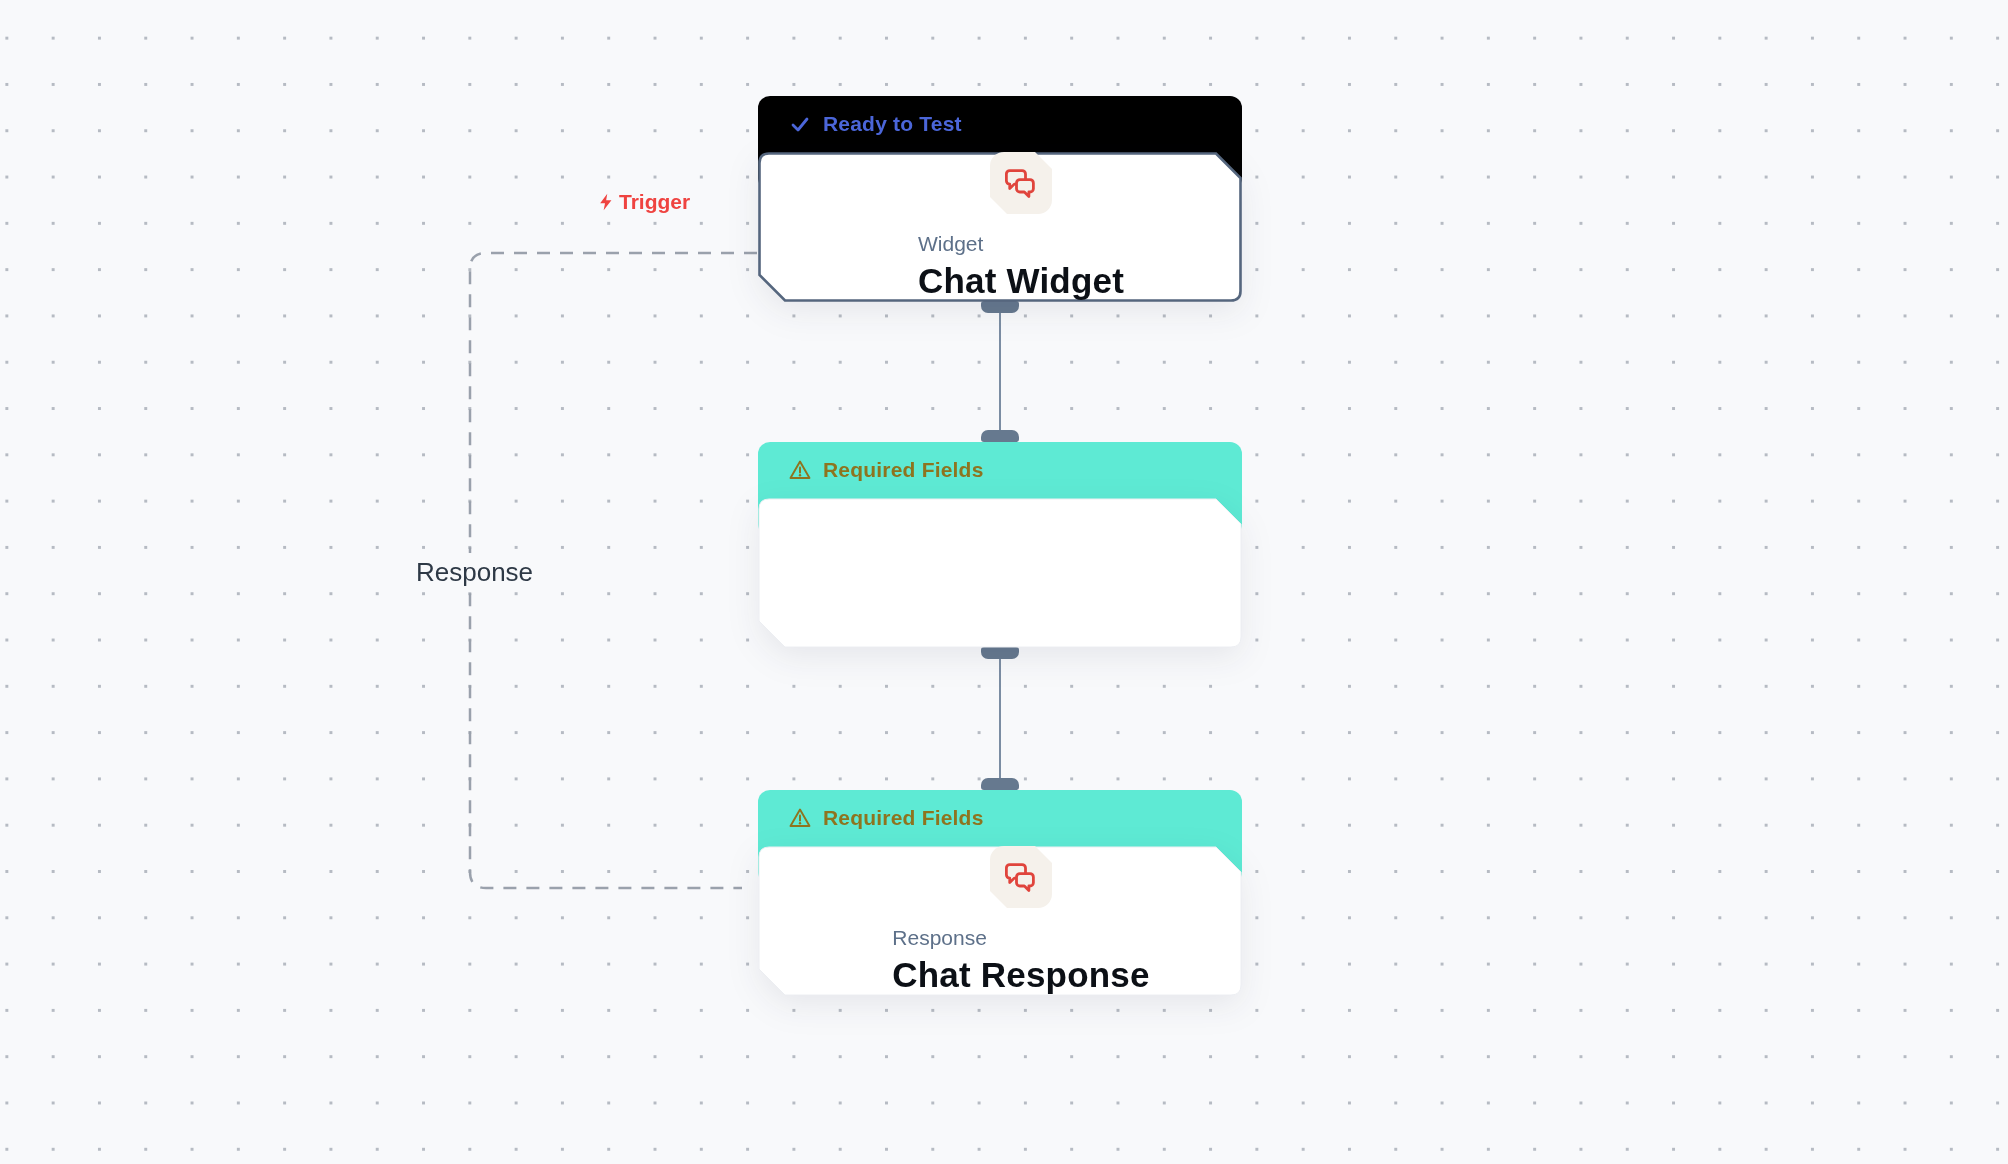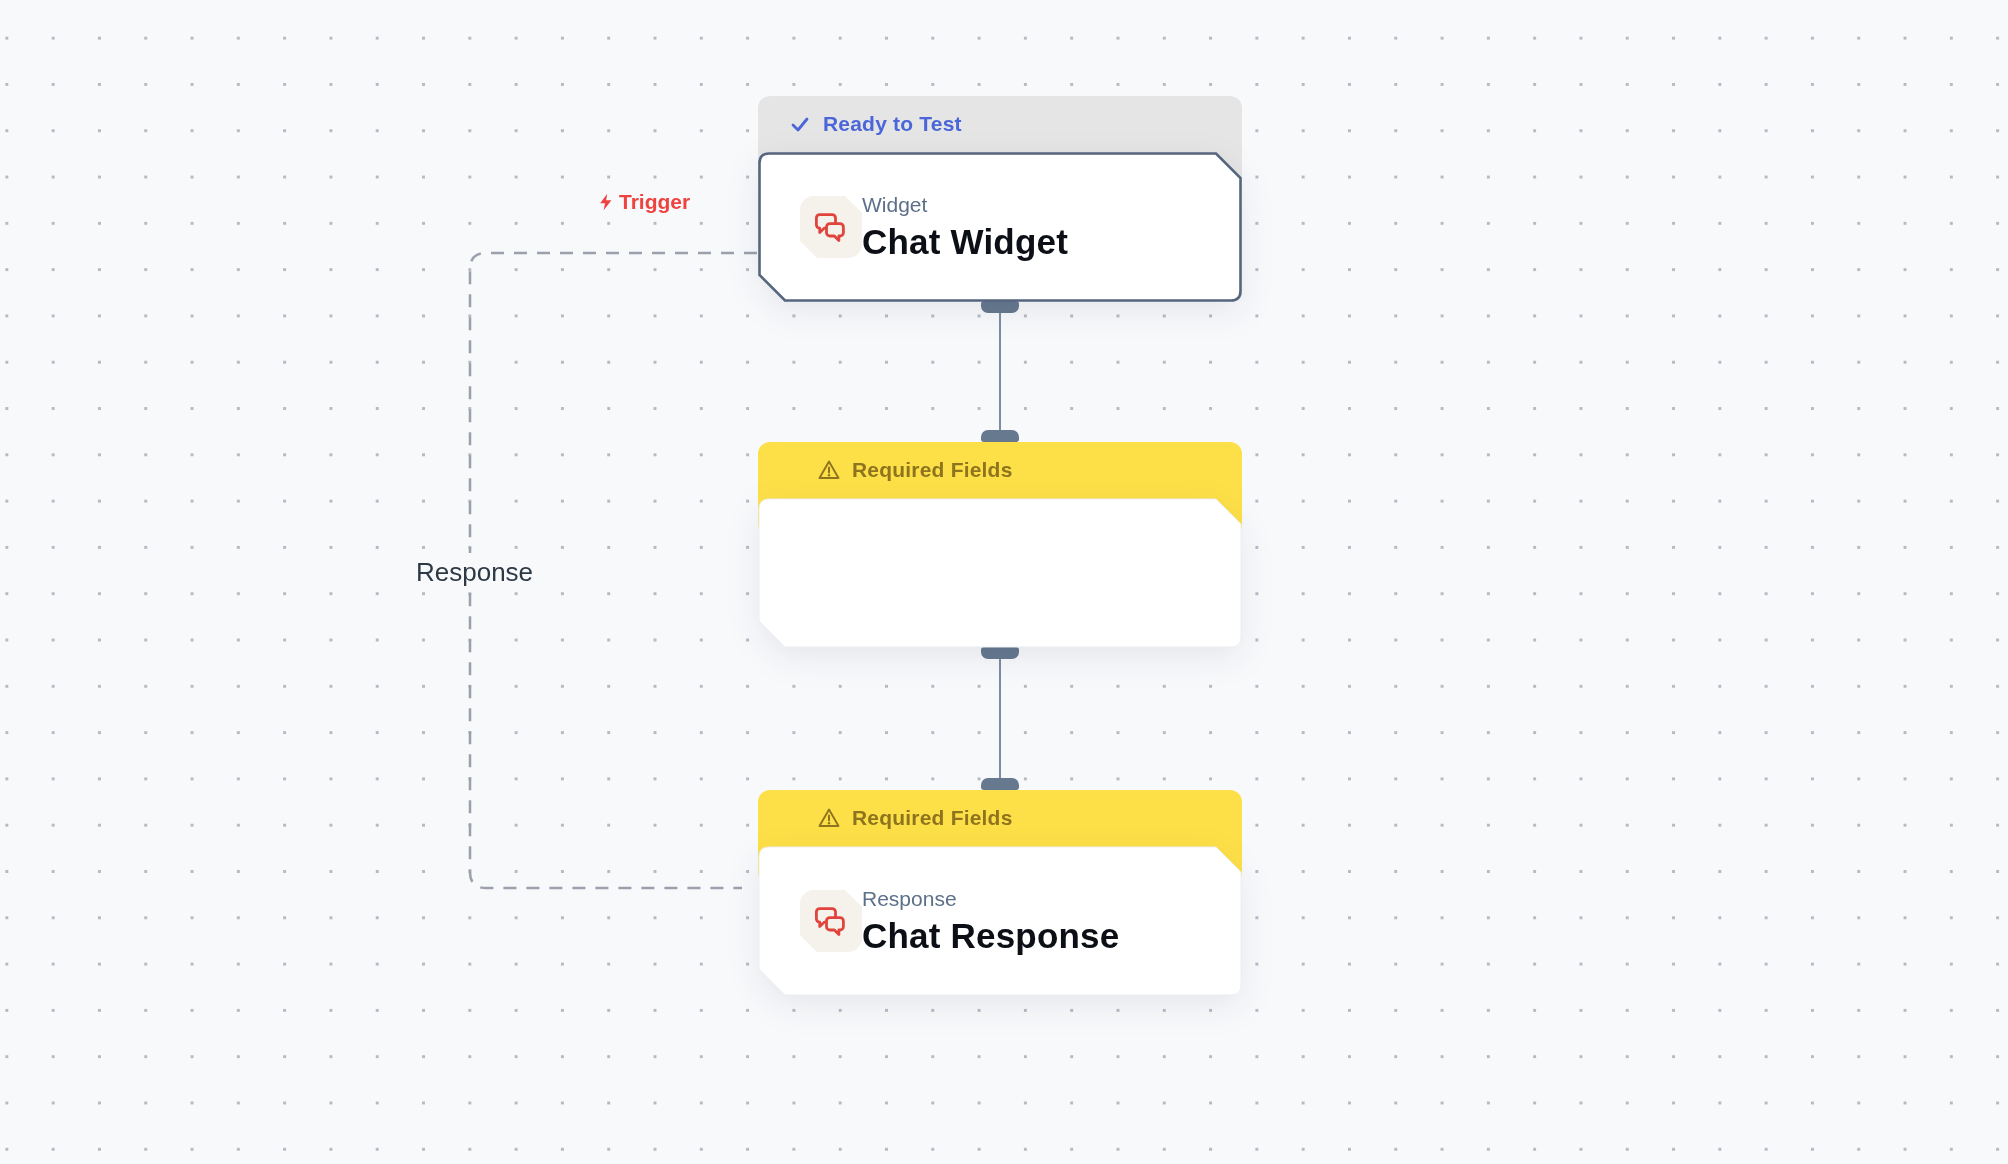--- a/index.html
+++ b/index.html
@@ -18,29 +18,29 @@
   .conn-line{width:2.5px;background:#7b8da3;}
   .port{width:38px;height:12px;background:#66798f;}
   .port-top{border-radius:3px 3px 7px 7px;}
   .port-bottom{border-radius:7px 7px 3px 3px;}
   
   .node{width:484px;height:206px;}
   .badge{
     position:absolute;left:0;top:0;right:0;height:94px;border-radius:12px;
   }
   .badge-row{height:56px;display:flex;align-items:center;padding-left:30px;gap:11px;}
-  .badge-blue{background:#e5e5e5;}
-  .badge-yellow{background:#fde047;padding-left:29px;}
+  .badge-blue{background:#000000;}
+  .badge-yellow{background:#5eead4;}
   .badge-text{font-size:21px;font-weight:700;letter-spacing:.2px;}
   .badge-blue .badge-text{color:#4b66d9;}
   .badge-yellow .badge-text{color:#8e741f;}
   svg.card{position:absolute;left:0;top:56px;filter:drop-shadow(0 10px 16px rgba(20,30,55,.08));}
   .card-content{
     position:absolute;left:0;top:56px;width:100%;height:150px;
-    display:flex;align-items:center;padding-left:42px;box-sizing:border-box;
+    display:flex;align-items:center;padding-left:42px;gap:18px;box-sizing:border-box;flex-direction:column;
   }
   .tile{
     width:62px;height:62px;flex:0 0 62px;display:flex;align-items:center;justify-content:center;
     border-radius:14px;
     clip-path:polygon(0 0, calc(100% - 17px) 0, 100% 17px, 100% 100%, 100% 100%, 17px 100%, 0 calc(100% - 17px), 0 0);
   }
   .tile-light{background:#f5f1eb;}
   .tile-red{background:#dc4742;filter:drop-shadow(0 0 9px rgba(231,85,80,.85)) drop-shadow(0 0 3px rgba(231,85,80,.7));}
   .labels{display:flex;flex-direction:column;gap:5px;}
   .node-type{font-size:21px;font-weight:500;color:#5d7089;}

